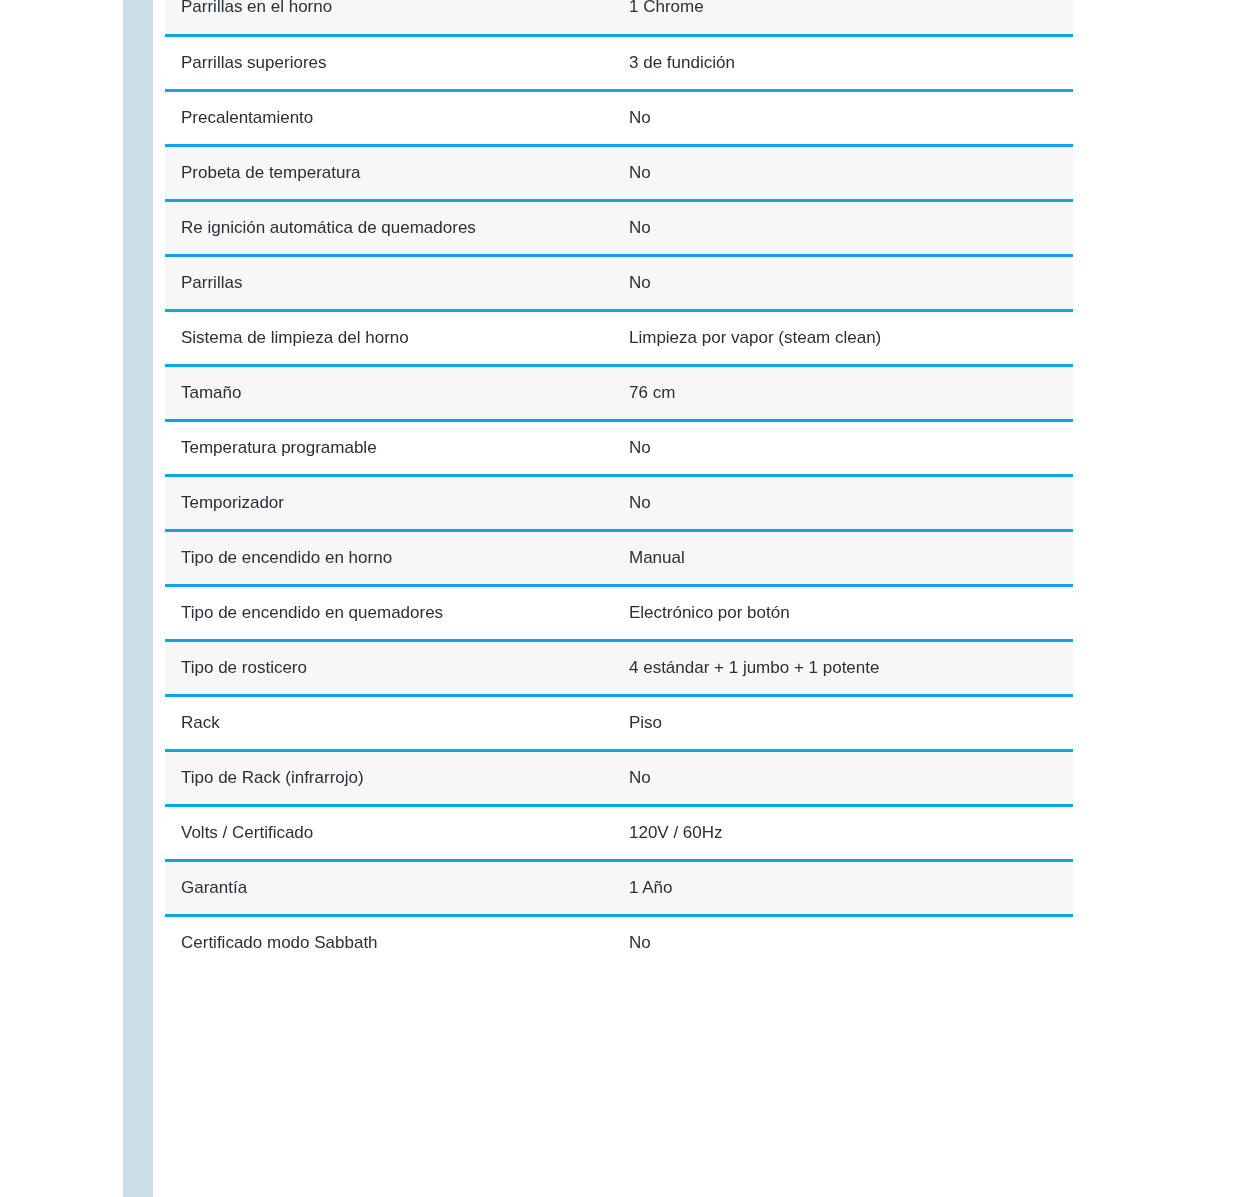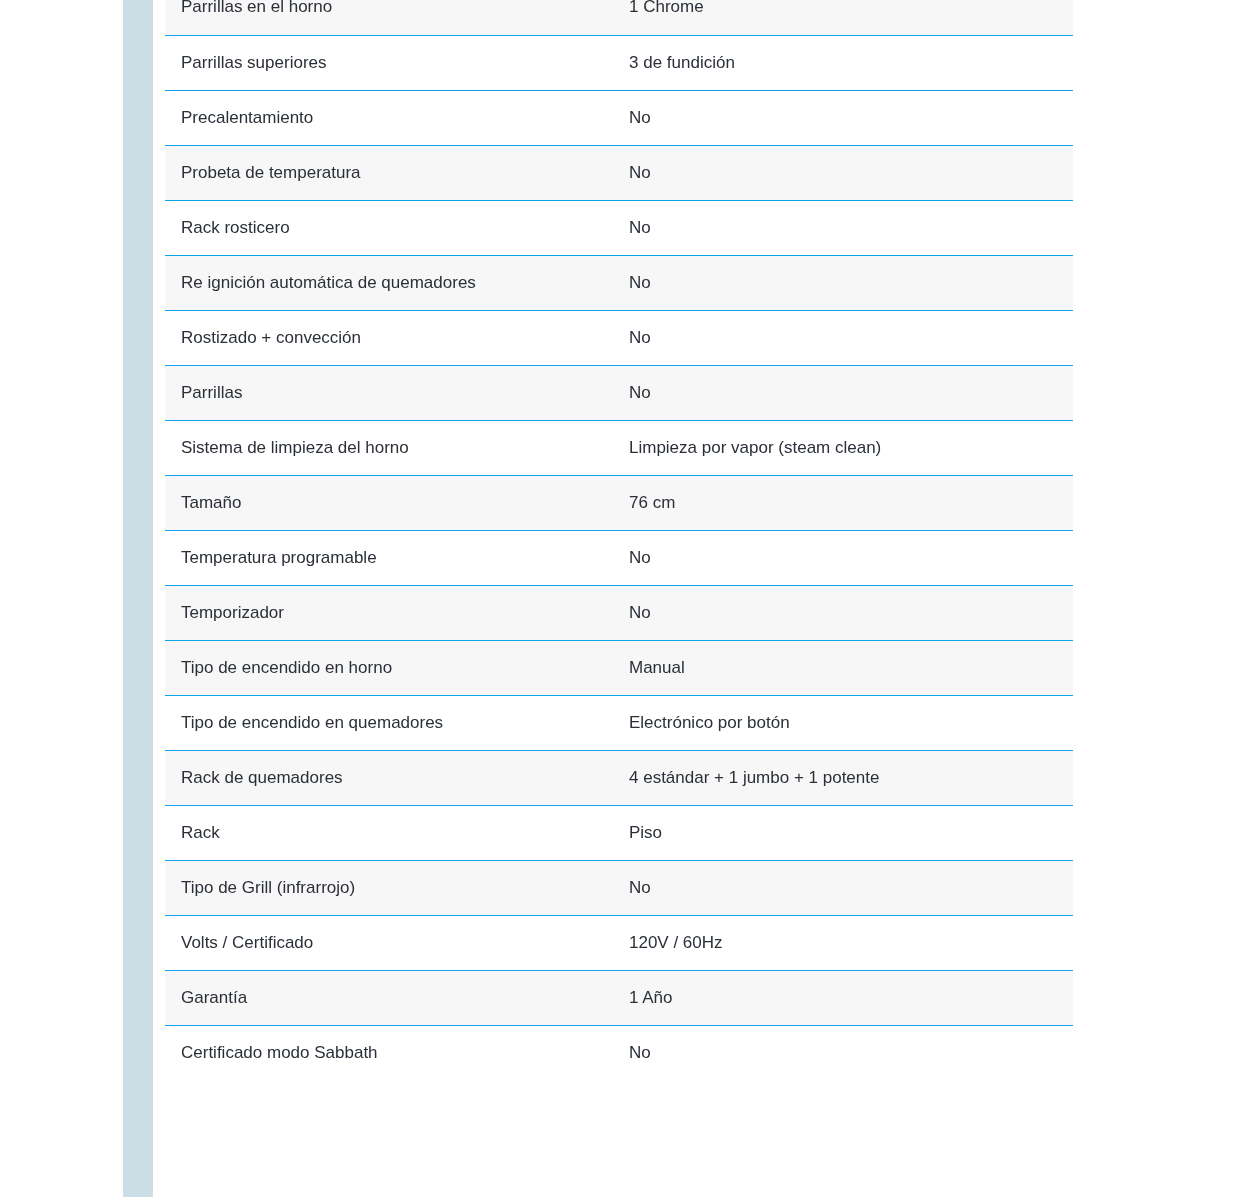--- a/index.html
+++ b/index.html
@@ -48,21 +48,21 @@
   table.spec tr {
     background: #ffffff;
   }
   table.spec tr.alt {
     background: #f7f7f7;
   }
   table.spec td {
     height: 55px;
     box-sizing: border-box;
     padding: 0 0 0 16px;
-    border-top: 1px solid #0ea5e9;
+    border-top: 3px solid #0ea5e9;
     font-size: 17px;
     line-height: 22px;
     color: #2b3038;
     font-weight: 400;
     vertical-align: middle;
     white-space: nowrap;
     overflow: hidden;
   }
   table.spec td.label { width: 452px; }
   table.spec td.value { width: 456px; padding-left: 12px; }
@@ -88,30 +88,22 @@
             <td class="value">3 de fundición</td>
           </tr>
           <tr>
             <td class="label">Precalentamiento</td>
             <td class="value">No</td>
           </tr>
           <tr class="alt">
             <td class="label">Probeta de temperatura</td>
             <td class="value">No</td>
           </tr>
-          <tr>
-            <td class="label">Rack rosticero</td>
-            <td class="value">No</td>
-          </tr>
           <tr class="alt">
             <td class="label">Re ignición automática de quemadores</td>
-            <td class="value">No</td>
-          </tr>
-          <tr>
-            <td class="label">Rostizado + convección</td>
             <td class="value">No</td>
           </tr>
           <tr class="alt">
             <td class="label">Parrillas</td>
             <td class="value">No</td>
           </tr>
           <tr>
             <td class="label">Sistema de limpieza del horno</td>
             <td class="value">Limpieza por vapor (steam clean)</td>
           </tr>
@@ -129,29 +121,29 @@
           </tr>
           <tr class="alt">
             <td class="label">Tipo de encendido en horno</td>
             <td class="value">Manual</td>
           </tr>
           <tr>
             <td class="label">Tipo de encendido en quemadores</td>
             <td class="value">Electrónico por botón</td>
           </tr>
           <tr class="alt">
-            <td class="label">Rack de quemadores</td>
+            <td class="label">Tipo de rosticero</td>
             <td class="value">4 estándar + 1 jumbo + 1 potente</td>
           </tr>
           <tr>
             <td class="label">Rack</td>
             <td class="value">Piso</td>
           </tr>
           <tr class="alt">
-            <td class="label">Tipo de Grill (infrarrojo)</td>
+            <td class="label">Tipo de Rack (infrarrojo)</td>
             <td class="value">No</td>
           </tr>
           <tr>
             <td class="label">Volts / Certificado</td>
             <td class="value">120V / 60Hz</td>
           </tr>
           <tr class="alt">
             <td class="label">Garantía</td>
             <td class="value">1 Año</td>
           </tr>

